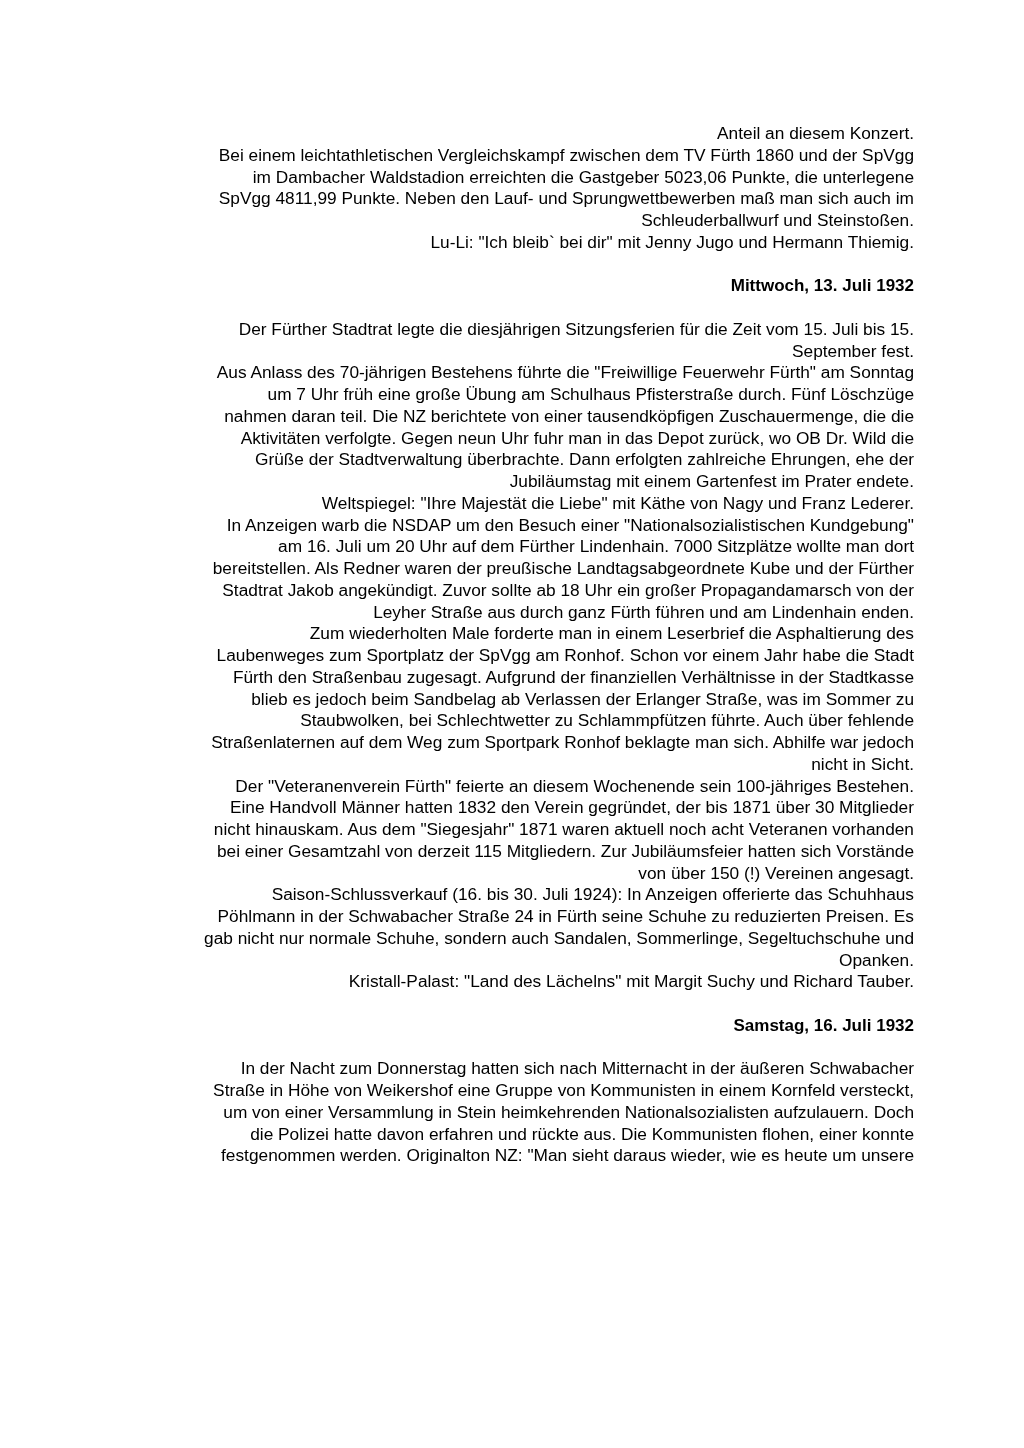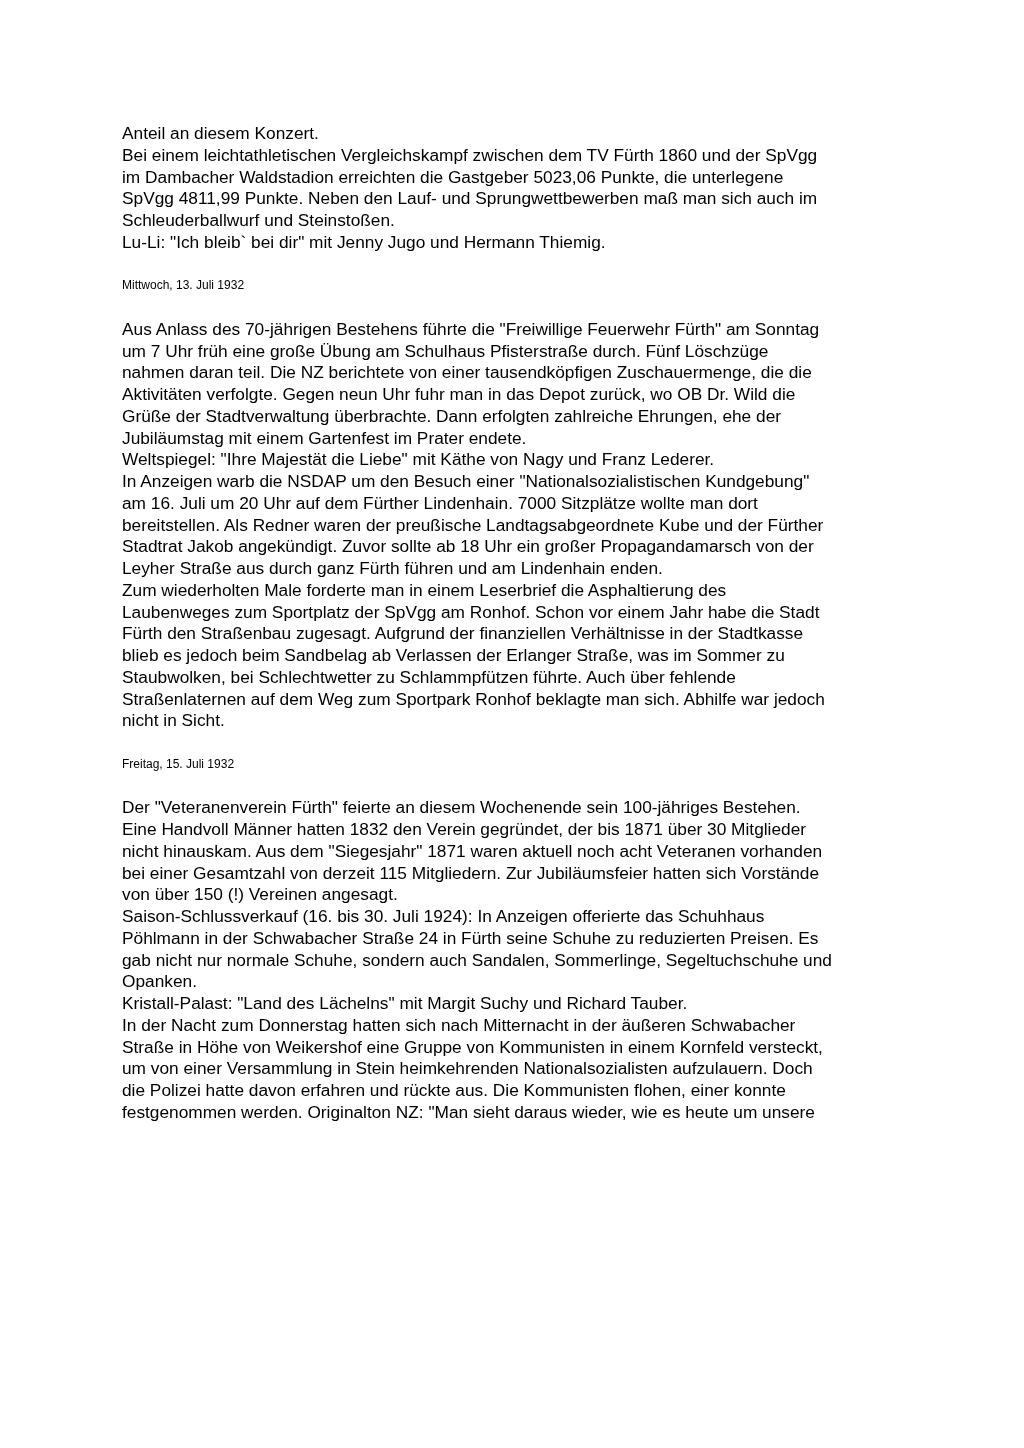--- a/index.html
+++ b/index.html
@@ -16,25 +16,25 @@
     color: #000000;
   }
   .page-content {
     position: absolute;
     left: 122px;
     top: 123px;
     width: 792px;
     font-size: 17.3px;
     line-height: 21.75px;
   }
-  .doc-section { margin: 0; padding: 0; }
+  .doc-section { margin: 0; padding: 0; text-align: right; }
   .doc-section h2 {
-    font-size: 12px;
+    font-size: 17px;
     line-height: 21.75px;
-    font-weight: 400;
+    font-weight: 700;
     margin: 21.75px 0;
     padding: 0;
   }
   .doc-section p {
     margin: 0;
     padding: 0;
     white-space: pre-line; 
   }
 </style>
 </head>
@@ -46,20 +46,22 @@
     <p>Anteil an diesem Konzert.</p>
     <p>Bei einem leichtathletischen Vergleichskampf zwischen dem TV Fürth 1860 und der SpVgg
 im Dambacher Waldstadion erreichten die Gastgeber 5023,06 Punkte, die unterlegene
 SpVgg 4811,99 Punkte. Neben den Lauf- und Sprungwettbewerben maß man sich auch im
 Schleuderballwurf und Steinstoßen.</p>
     <p>Lu-Li: "Ich bleib` bei dir" mit Jenny Jugo und Hermann Thiemig.</p>
   </section>
 
   <section class="doc-section">
     <h2>Mittwoch, 13. Juli 1932</h2>
+    <p>Der Fürther Stadtrat legte die diesjährigen Sitzungsferien für die Zeit vom 15. Juli bis 15.
+September fest.</p>
     <p>Aus Anlass des 70-jährigen Bestehens führte die "Freiwillige Feuerwehr Fürth" am Sonntag
 um 7 Uhr früh eine große Übung am Schulhaus Pfisterstraße durch. Fünf Löschzüge
 nahmen daran teil. Die NZ berichtete von einer tausendköpfigen Zuschauermenge, die die
 Aktivitäten verfolgte. Gegen neun Uhr fuhr man in das Depot zurück, wo OB Dr. Wild die
 Grüße der Stadtverwaltung überbrachte. Dann erfolgten zahlreiche Ehrungen, ehe der
 Jubiläumstag mit einem Gartenfest im Prater endete.</p>
     <p>Weltspiegel: "Ihre Majestät die Liebe" mit Käthe von Nagy und Franz Lederer.</p>
   </section>
 
   <section class="doc-section">
@@ -71,34 +73,34 @@
     <p>Zum wiederholten Male forderte man in einem Leserbrief die Asphaltierung des
 Laubenweges zum Sportplatz der SpVgg am Ronhof. Schon vor einem Jahr habe die Stadt
 Fürth den Straßenbau zugesagt. Aufgrund der finanziellen Verhältnisse in der Stadtkasse
 blieb es jedoch beim Sandbelag ab Verlassen der Erlanger Straße, was im Sommer zu
 Staubwolken, bei Schlechtwetter zu Schlammpfützen führte. Auch über fehlende
 Straßenlaternen auf dem Weg zum Sportpark Ronhof beklagte man sich. Abhilfe war jedoch
 nicht in Sicht.</p>
   </section>
 
   <section class="doc-section">
-    <h2>Freitag, 15. Juli 1932</h2>
     <p>Der "Veteranenverein Fürth" feierte an diesem Wochenende sein 100-jähriges Bestehen.
 Eine Handvoll Männer hatten 1832 den Verein gegründet, der bis 1871 über 30 Mitglieder
 nicht hinauskam. Aus dem "Siegesjahr" 1871 waren aktuell noch acht Veteranen vorhanden
 bei einer Gesamtzahl von derzeit 115 Mitgliedern. Zur Jubiläumsfeier hatten sich Vorstände
 von über 150 (!) Vereinen angesagt.</p>
     <p>Saison-Schlussverkauf (16. bis 30. Juli 1924): In Anzeigen offerierte das Schuhhaus
 Pöhlmann in der Schwabacher Straße 24 in Fürth seine Schuhe zu reduzierten Preisen. Es
 gab nicht nur normale Schuhe, sondern auch Sandalen, Sommerlinge, Segeltuchschuhe und
 Opanken.</p>
     <p>Kristall-Palast: "Land des Lächelns" mit Margit Suchy und Richard Tauber.</p>
   </section>
 
   <section class="doc-section">
+    <h2>Samstag, 16. Juli 1932</h2>
     <p>In der Nacht zum Donnerstag hatten sich nach Mitternacht in der äußeren Schwabacher
 Straße in Höhe von Weikershof eine Gruppe von Kommunisten in einem Kornfeld versteckt,
 um von einer Versammlung in Stein heimkehrenden Nationalsozialisten aufzulauern. Doch
 die Polizei hatte davon erfahren und rückte aus. Die Kommunisten flohen, einer konnte
 festgenommen werden. Originalton NZ: "Man sieht daraus wieder, wie es heute um unsere</p>
   </section>
 
 </div>
 
 </body></html>

